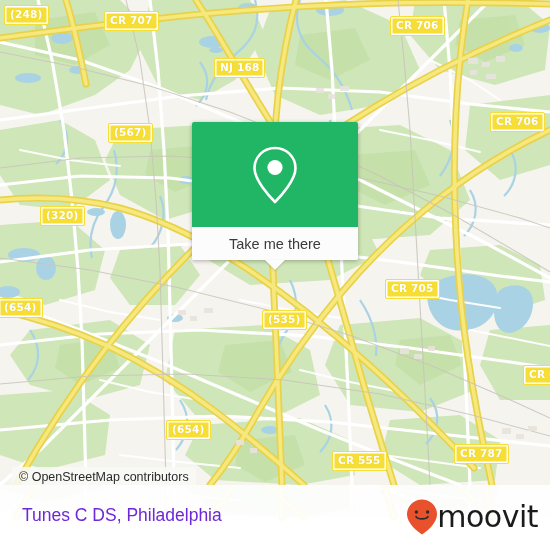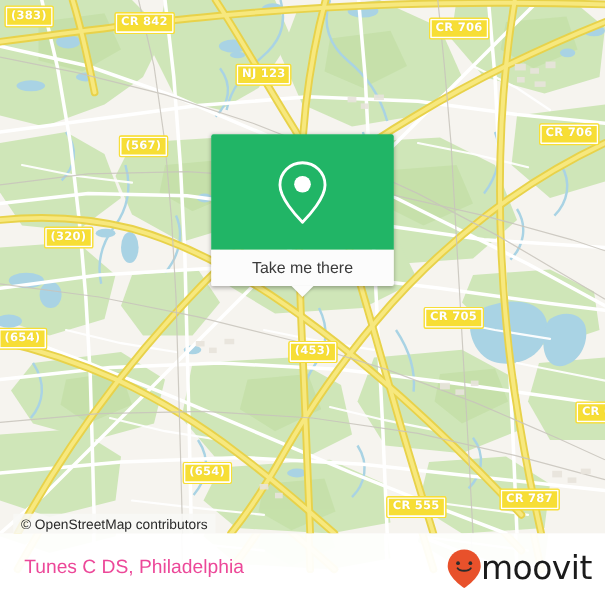--- a/index.html
+++ b/index.html
@@ -120,21 +120,21 @@
     position: absolute;
     left: 0; top: -485px;
     opacity: 0.055;
     pointer-events: none;
   }
   #place-name {
     position: absolute;
     left: 22px;
     top: 20px;
     font-size: 17.5px;
-    color: #ec4899;
+    color: #6d28d9;
     font-family: "Liberation Sans", sans-serif;
     white-space: nowrap;
   }
   #brand-logo {
     position: absolute;
     right: 12px;
     top: 15px;
     display: flex;
     align-items: center;
     height: 34px;
@@ -319,33 +319,33 @@
             <rect x="516" y="434" width="8" height="5"></rect>
             <rect x="528" y="426" width="9" height="5"></rect>
             <rect x="236" y="440" width="8" height="5"></rect>
             <rect x="250" y="448" width="7" height="5"></rect>
           </g>
         </g>
       </defs>
       <use href="#mapart"></use>
     </svg>
 
-    <div class="shield" style="left:4px;  top:5px;">(383)</div>
-    <div class="shield" style="left:104px; top:11px;">CR 842</div>
+    <div class="shield" style="left:4px;  top:5px;">(248)</div>
+    <div class="shield" style="left:104px; top:11px;">CR 707</div>
     <div class="shield" style="left:390px; top:16px;">CR 706</div>
-    <div class="shield" style="left:214px; top:58px;">NJ 123</div>
+    <div class="shield" style="left:214px; top:58px;">NJ 168</div>
     <div class="shield" style="left:490px; top:112px;">CR 706</div>
     <div class="shield" style="left:108px; top:123px;">(567)</div>
     <div class="shield" style="left:40px;  top:206px;">(320)</div>
     <div class="shield" style="left:385px; top:279px;">CR 705</div>
     <div class="shield" style="left:-2px;  top:298px;">(654)</div>
-    <div class="shield" style="left:262px; top:310px;">(453)</div>
+    <div class="shield" style="left:262px; top:310px;">(535)</div>
     <div class="shield" style="left:523px; top:365px;">CR 6</div>
     <div class="shield" style="left:166px; top:420px;">(654)</div>
-    <div class="shield" style="left:332px; top:451px;margin-left:19px;">CR 555</div>
+    <div class="shield" style="left:332px; top:451px;">CR 555</div>
     <div class="shield" style="left:454px; top:444px;">CR 787</div>
 
     <div id="popup">
       <div id="popup-image">
         <svg width="52" height="62" viewBox="0 0 52 62">
           <path d="M26 4 C14.5 4 5.5 13 5.5 24.2 C5.5 36 20 52 26 58 C32 52 46.5 36 46.5 24.2 C46.5 13 37.5 4 26 4 Z" fill="none" stroke="#FFFFFF" stroke-width="2.6" stroke-linejoin="round"></path>
           <circle cx="26" cy="23.5" r="7.6" fill="#FFFFFF"></circle>
         </svg>
       </div>
       <div id="popup-footer">

